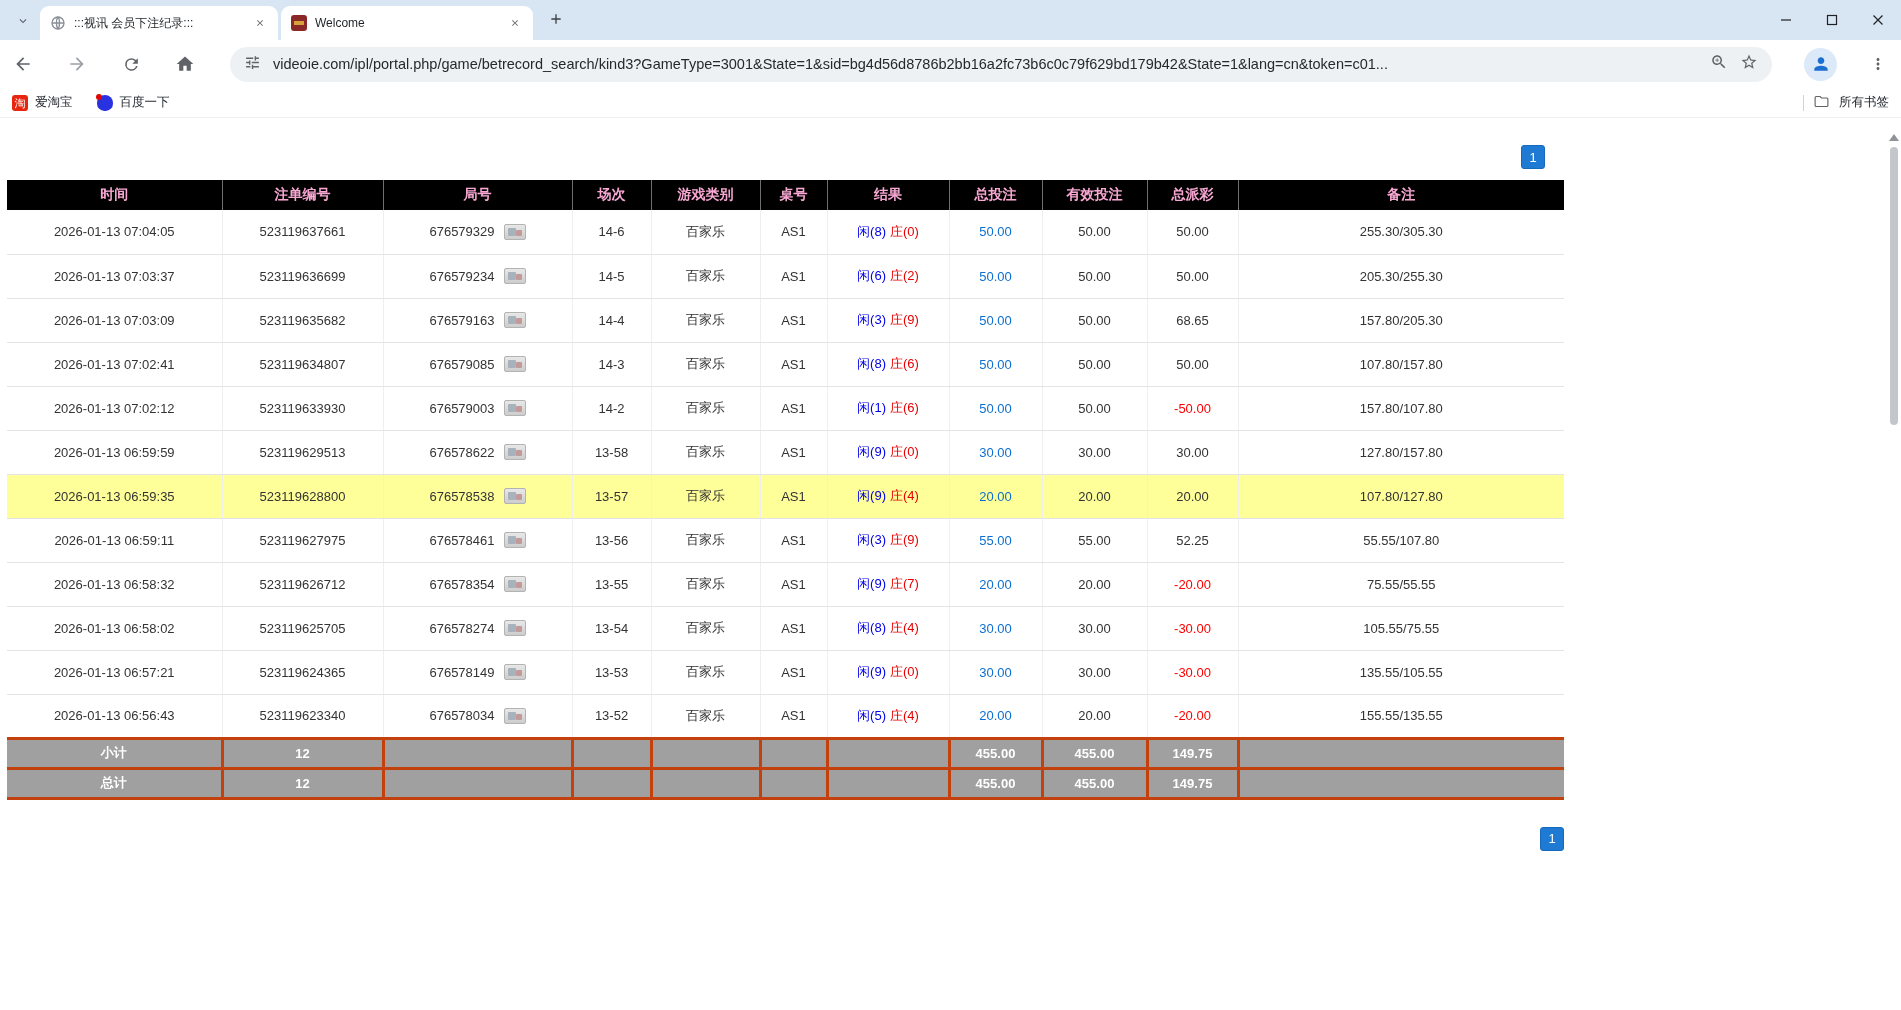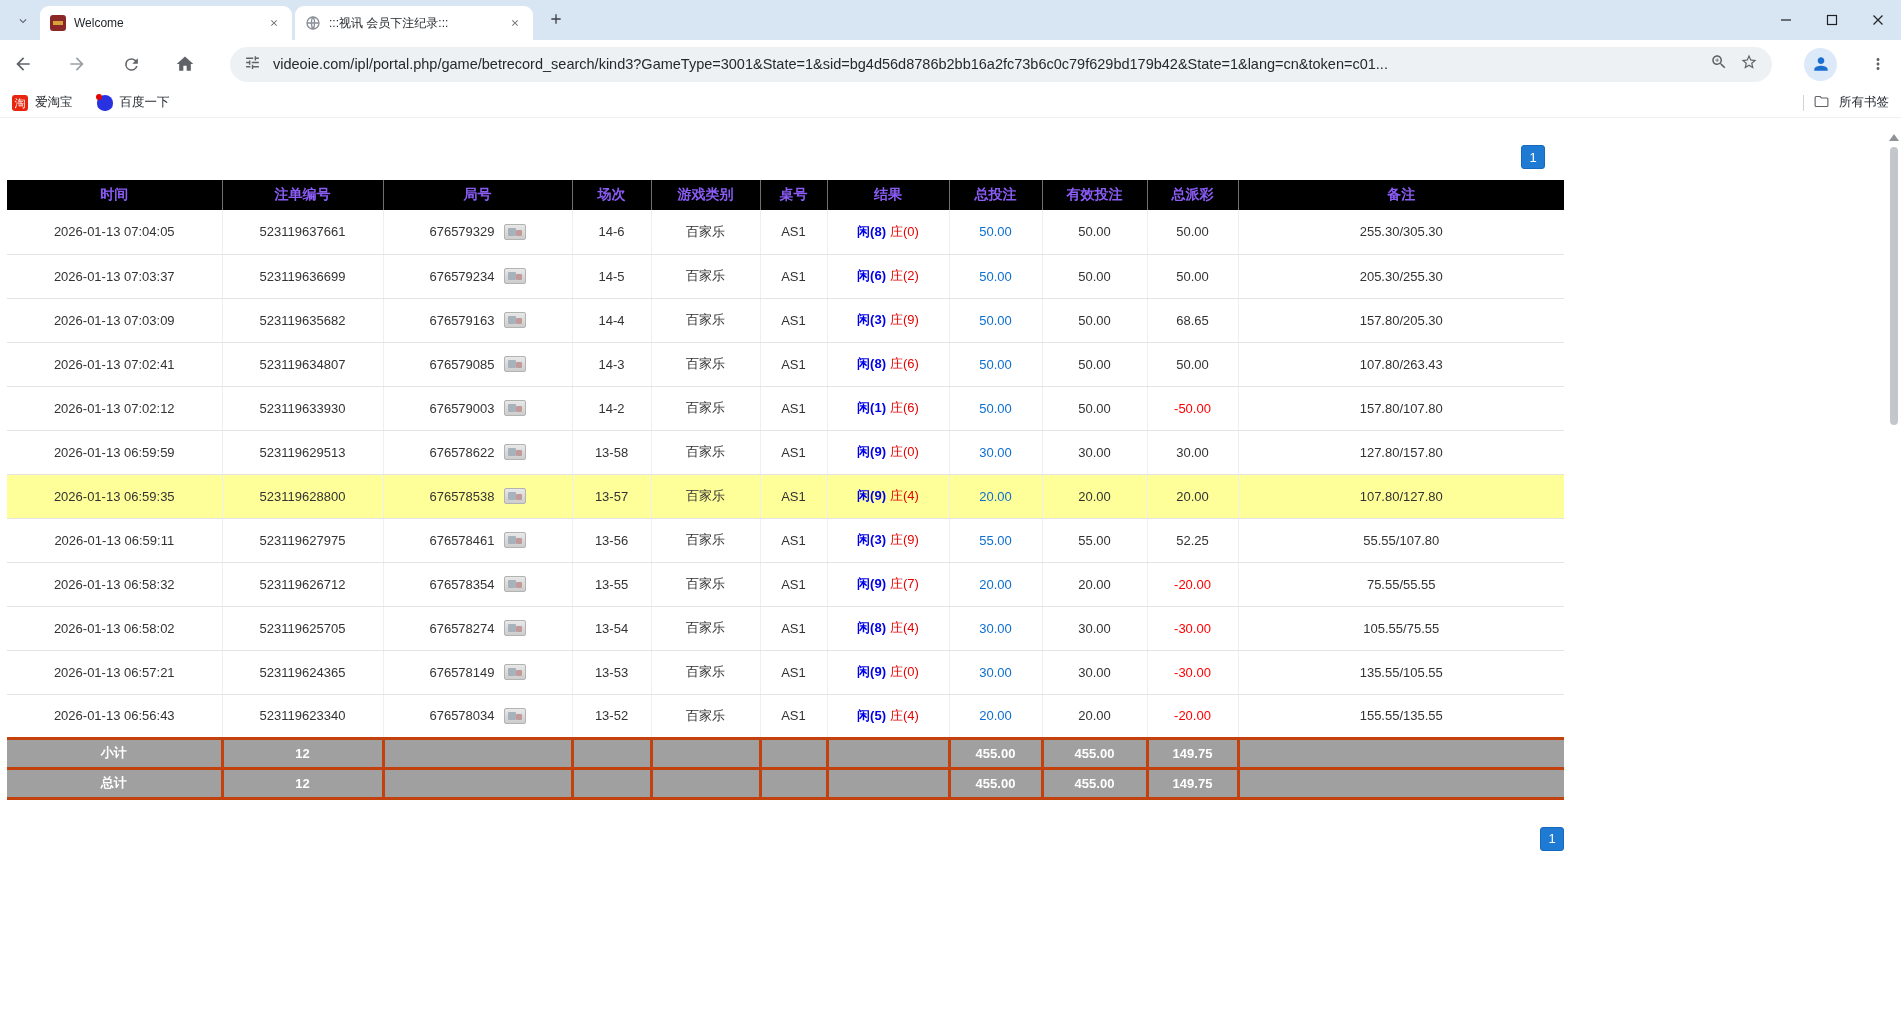--- a/index.html
+++ b/index.html
@@ -37,69 +37,69 @@
   .bm-divider { width:1px; height:16px; background:#d0d4d9; }
 
   
   .content { position:relative; width:1901px; height:892px; background:#fff; }
   .pager { width:1564px; display:flex; justify-content:flex-end; }
   .pager-top { padding:27px 19px 11px 0; }
   .pager-bottom { margin-top:27px; padding-right:0; }
   .pager button { width:24px; height:24px; background:var(--pager-blue,#1e7ad3); color:#fff; border:1px solid #166abe; border-radius:3px; font-size:13px; font-family:inherit; cursor:pointer; }
 
   table { margin-left:7px; width:1557px; border-collapse:collapse; table-layout:fixed; }
-  thead th { background:var(--header-bg,#000); color:#8b5cf6; font-size:14px; font-weight:bold; height:30px; border-left:1px solid #6f6f6f; }
+  thead th { background:var(--header-bg,#000); color:#f9a8d4; font-size:14px; font-weight:bold; height:30px; border-left:1px solid #6f6f6f; }
   thead th:first-child { border-left:none; }
   tbody td { height:44px; text-align:center; font-size:13px; color:#333; border-bottom:1px solid #e4e4e4; border-left:1px solid #efefef; background:#fff; }
   tbody td:first-child { border-left:none; }
   tbody tr.highlight td { background:var(--highlight-yellow,#ffff99);margin-top:40px; }
   tfoot td { background:var(--footer-bg,#a0a0a0); color:#fff; font-weight:bold; font-size:13px; height:30px; text-align:center; border:3px solid #c2410c; }
   tfoot td:first-child { border-left:none; }
   tfoot td:last-child { border-right:none; }
 
   .round-wrap { display:inline-flex; align-items:center; gap:9px; }
   .round-icon { width:22px; height:16px; background:linear-gradient(180deg,#e8e8e8,#cdcdcd); border:1px solid #b3b3b3; border-radius:2px; position:relative; display:inline-block; }
   .round-icon::before { content:""; position:absolute; left:3px; top:3px; width:8px; height:8px; background:#a8b2bc; border-radius:1px; }
   .round-icon::after { content:""; position:absolute; right:3px; top:5px; width:6px; height:6px; background:#c29a9a; border-radius:1px; }
 
-  .res-player { color:var(--player-blue,#0000e8);font-weight:bold; }
+  .res-player { color:var(--player-blue,#0000e8); }
   .res-banker { color:var(--banker-red,#e60000); margin-left:4px; }
   .bet-link { color:var(--link-blue,#0c6fd0); cursor:pointer; }
   .neg { color:var(--negative-red,#ff0000); }
 
   .scrollbar { position:absolute; top:16px; right:2px; width:10px; height:870px; }
   .sb-arrow { width:0; height:0; border-left:5px solid transparent; border-right:5px solid transparent; border-bottom:7px solid #8f9398; margin:0 auto 6px; }
   .sb-thumb { width:8px; margin:0 auto; height:278px; background:#c3c6ca; border-radius:4px; }
 </style>
 </head>
 <body>
 
 <div class="tabstrip">
   <div class="tab-search">
     <svg width="14" height="14" viewBox="0 0 24 24" fill="#5f6368">
         <path d="M7.41 8.59L12 13.17l4.59-4.58L18 10l-6 6-6-6z"></path>
       </svg>
   </div>
-  <div class="tab first">
-    <span class="favicon welcome-fav"></span>
-    <span class="tab-title">Welcome</span>
-    <span class="tab-close">
-      <svg width="10" height="10" viewBox="0 0 24 24" fill="#5f6368">
-          <path d="M19 6.41L17.59 5 12 10.59 6.41 5 5 6.41 10.59 12 5 17.59 6.41 19 12 13.41 17.59 19 19 17.59 13.41 12z"></path>
-        </svg>
-    </span>
-  </div>
   <div class="tab second">
     <span class="favicon">
       <svg width="16" height="16" viewBox="0 0 24 24" fill="none" stroke="#8a8f98" stroke-width="2">
           <circle cx="12" cy="12" r="9"></circle>
           <path d="M3 12h18M12 3c3 3 3 15 0 18M12 3c-3 3-3 15 0 18"></path>
         </svg>
     </span>
     <span class="tab-title">:::视讯 会员下注纪录:::</span>
+    <span class="tab-close">
+      <svg width="10" height="10" viewBox="0 0 24 24" fill="#5f6368">
+          <path d="M19 6.41L17.59 5 12 10.59 6.41 5 5 6.41 10.59 12 5 17.59 6.41 19 12 13.41 17.59 19 19 17.59 13.41 12z"></path>
+        </svg>
+    </span>
+  </div>
+  <div class="tab first">
+    <span class="favicon welcome-fav"></span>
+    <span class="tab-title">Welcome</span>
     <span class="tab-close">
       <svg width="10" height="10" viewBox="0 0 24 24" fill="#5f6368">
           <path d="M19 6.41L17.59 5 12 10.59 6.41 5 5 6.41 10.59 12 5 17.59 6.41 19 12 13.41 17.59 19 19 17.59 13.41 12z"></path>
         </svg>
     </span>
   </div>
   <div class="newtab">
     <svg width="16" height="16" viewBox="0 0 24 24" fill="#3c4043">
         <path d="M19 13h-6v6h-2v-6H5v-2h6V5h2v6h6v2z"></path>
       </svg>
@@ -311,21 +311,21 @@
     <td>百家乐</td>
     <td>AS1</td>
     <td>
       <span class="res-player">闲(8)</span><span class="res-banker">庄(6)</span>
     </td>
     <td>
       <span class="bet-link">50.00</span>
     </td>
     <td>50.00</td>
     <td>50.00</td>
-    <td>107.80/263.43</td>
+    <td>107.80/157.80</td>
   </tr>
 
   <tr>
     <td>2026-01-13 07:02:12</td>
     <td>523119633930</td>
     <td>
       <span class="round-wrap">
         <span>676579003</span>
         <span class="round-icon"></span>
       </span>

